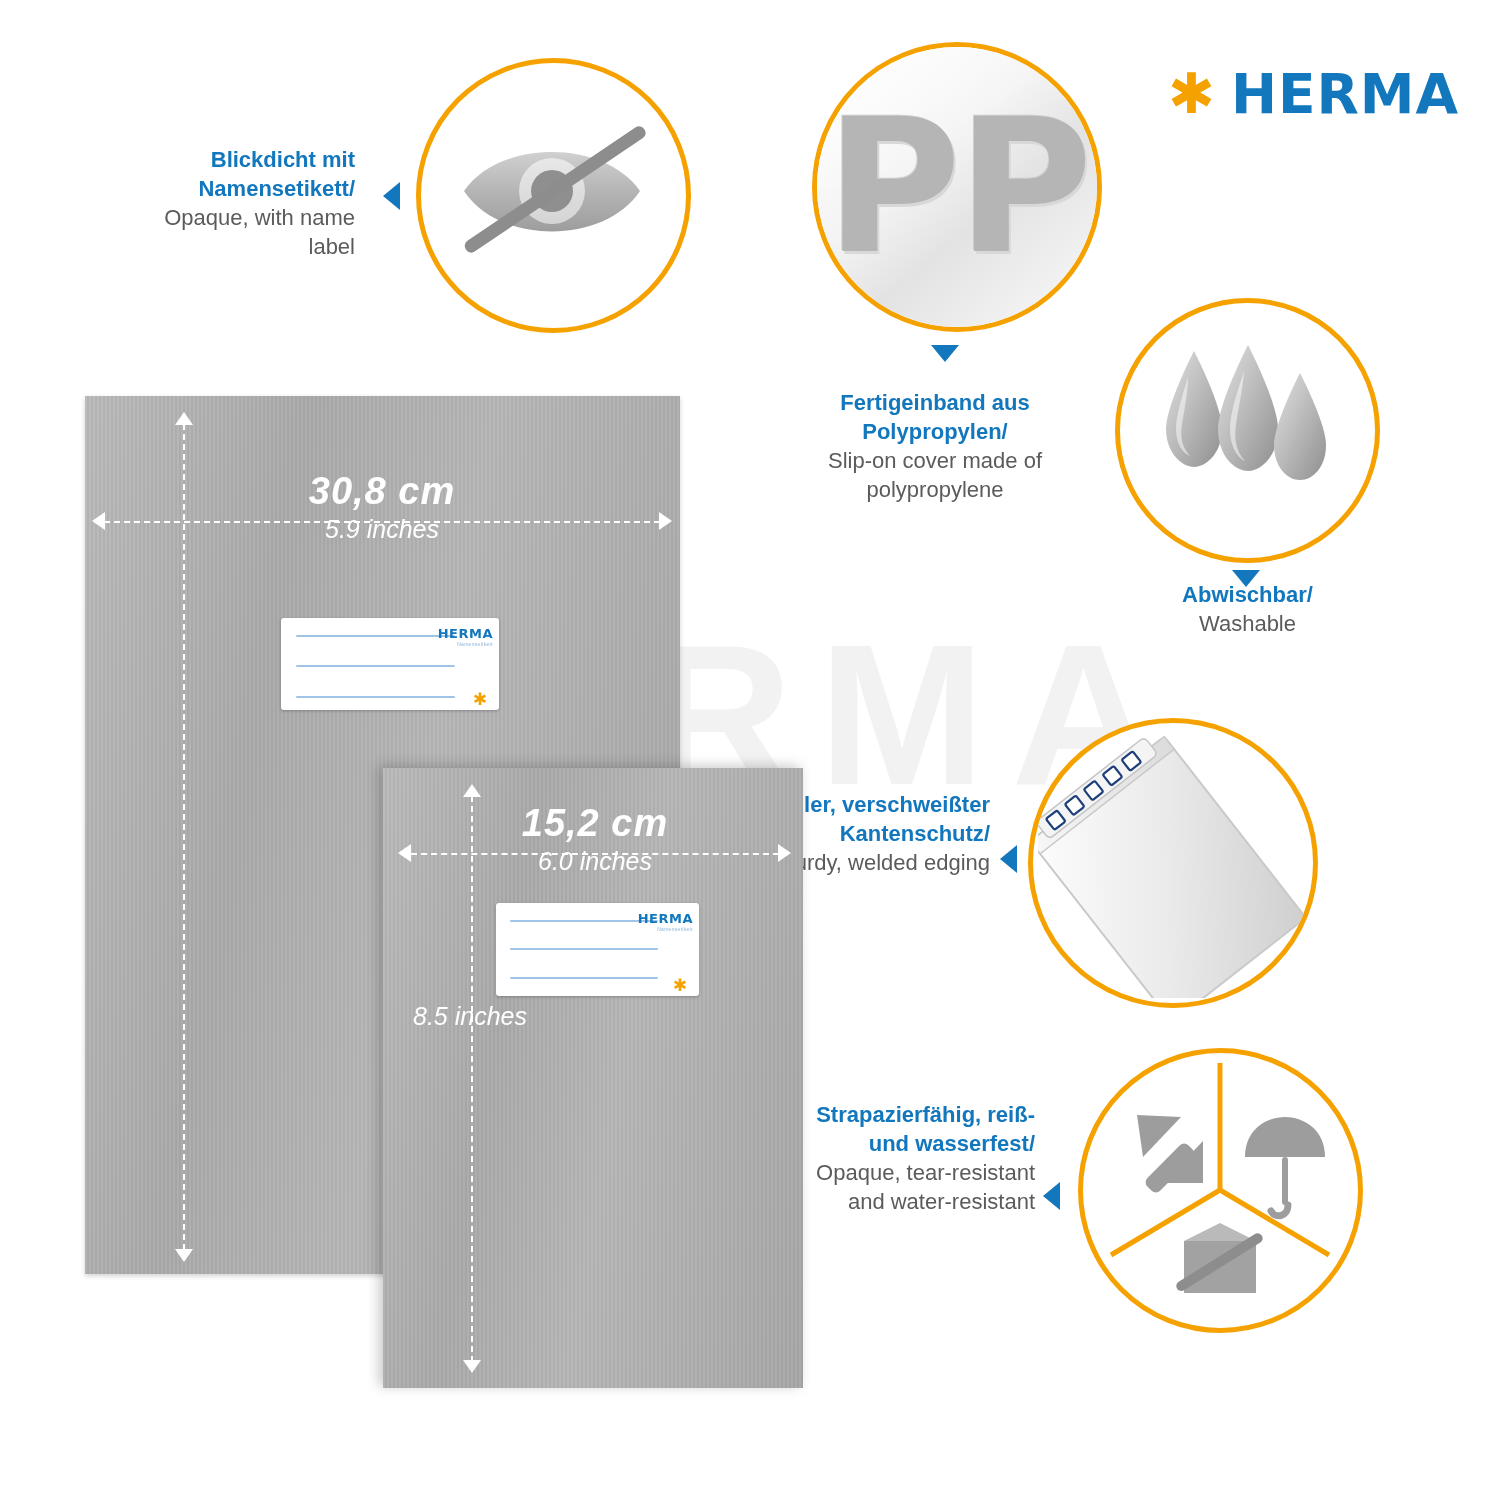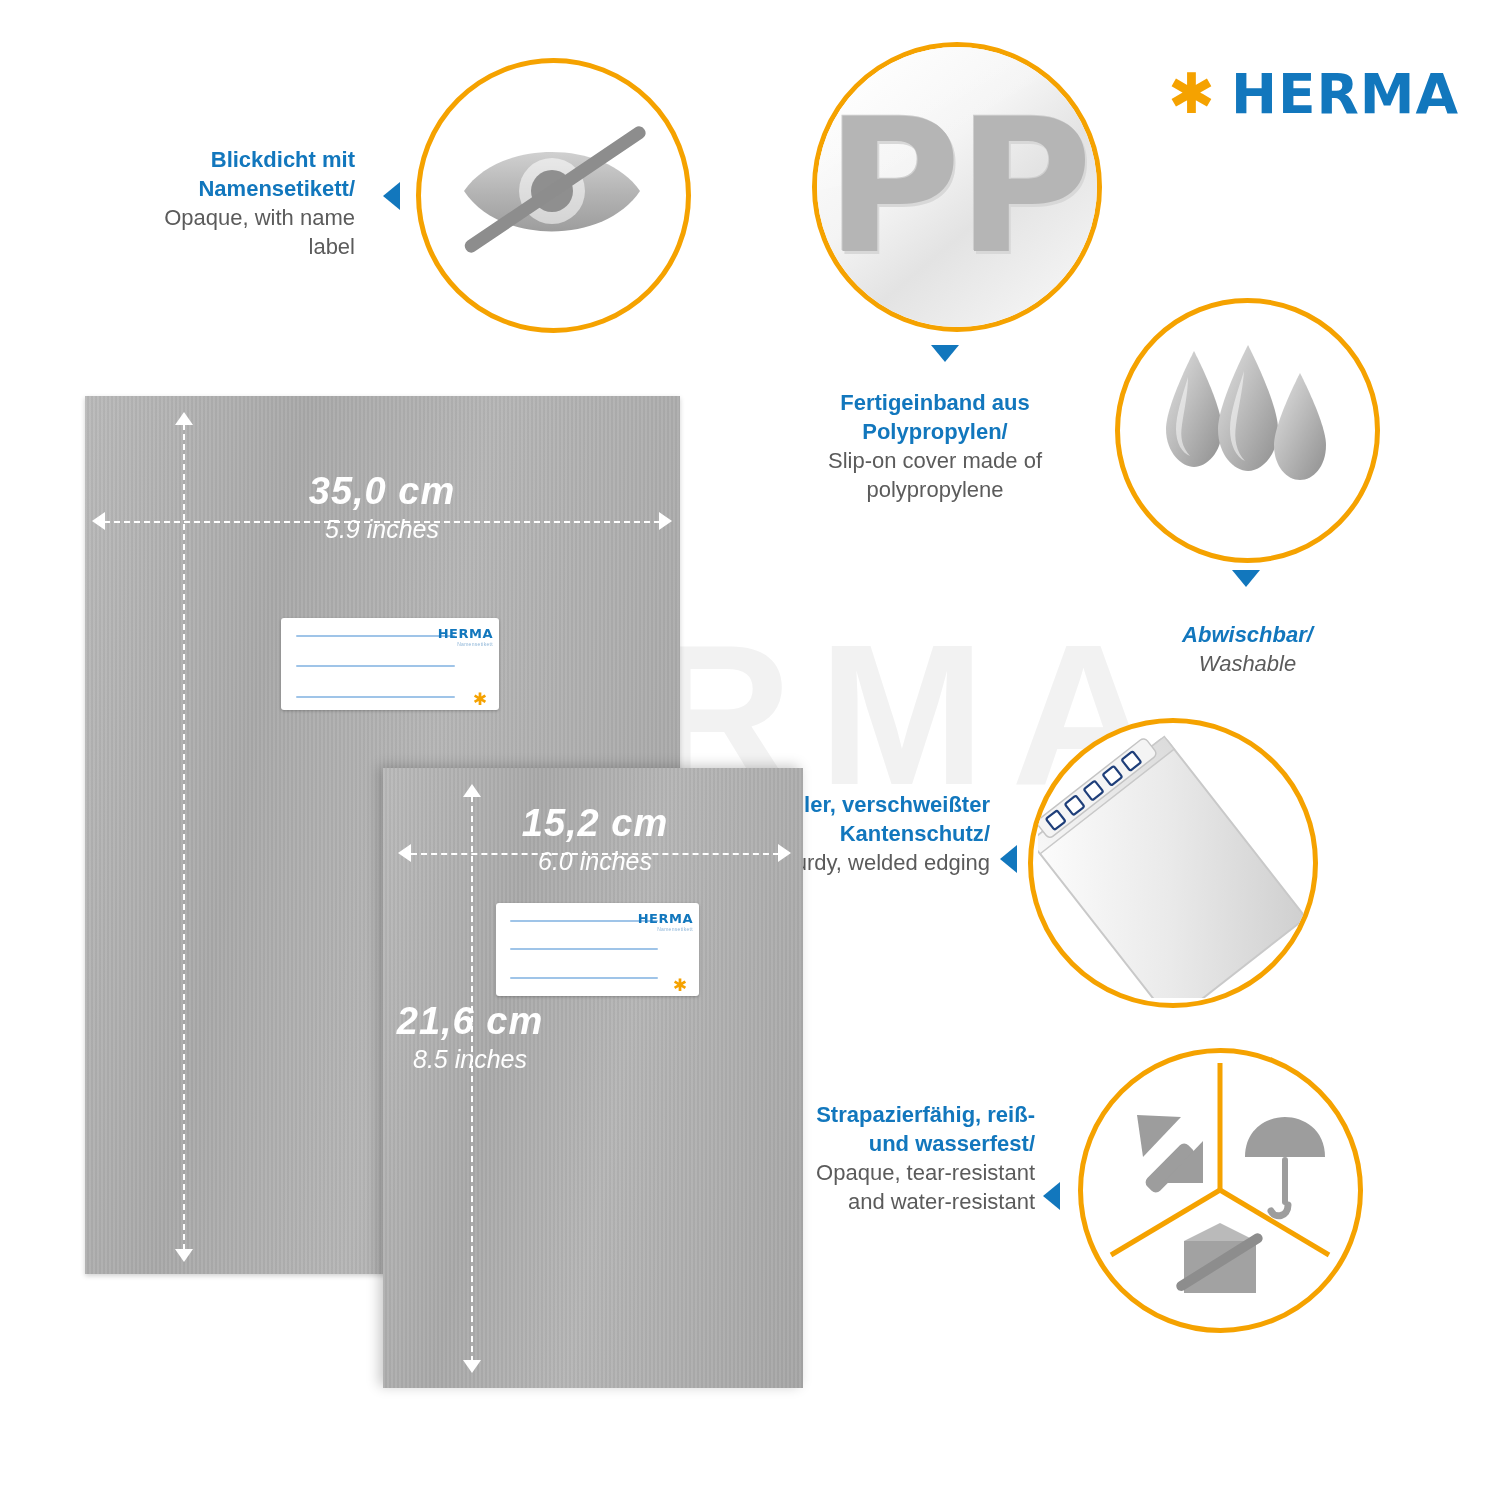--- a/index.html
+++ b/index.html
@@ -234,21 +234,21 @@
         </defs>
         <path d="M46 8 C46 8 18 62 18 86 C18 110 34 124 46 124 C58 124 74 110 74 86 C74 62 46 8 46 8 Z" fill="url(#gDrop)"></path>
         <path d="M100 2 C100 2 70 60 70 86 C70 112 86 128 100 128 C114 128 130 112 130 86 C130 60 100 2 100 2 Z" fill="url(#gDrop)"></path>
         <path d="M152 30 C152 30 126 80 126 102 C126 124 139 137 152 137 C165 137 178 124 178 102 C178 80 152 30 152 30 Z" fill="url(#gDrop)"></path>
         <path d="M40 34 C34 54 28 72 28 86 C28 100 34 110 42 113 C34 104 32 94 34 82 C36 68 40 50 40 34 Z" fill="#ffffff" opacity=".5"></path>
         <path d="M96 28 C89 50 82 70 82 86 C82 102 88 114 97 118 C88 108 86 96 88 82 C90 66 95 46 96 28 Z" fill="#ffffff" opacity=".5"></path>
       </svg>
     </div>
   </div>
   <div class="arrow arrow-down" style="left:1232px; top:570px;"></div>
-  <div class="callout" style="left:1100px; top:620px; width:295px; text-align:center;font-style:italic;">
+  <div class="callout" style="left:1100px; top:580px; width:295px; text-align:center;">
     <div class="txt">
       <b>Abwischbar</b><b>/</b><br>
       <span>Washable</span>
     </div>
   </div>
 
   <div class="circle" style="left:1028px; top:718px; width:290px; height:290px;">
     <div class="center-flex">
       <svg width="270" height="270" viewBox="0 0 270 270">
         <defs>
@@ -335,21 +335,21 @@
       <div class="h">HERMA</div>
       <div class="sub">Namensetikett</div>
     </div>
     <div class="star2">✱</div>
   </div>
 
   <div class="dim-h" style="left:104px; top:521px; width:556px;"></div>
   <div class="tip tip-l" style="left:92px; top:512px;"></div>
   <div class="tip tip-r" style="left:659px; top:512px;"></div>
   <div class="dimlabel" style="left:232px; top:470px; width:300px; background:transparent;">
-    <div class="cm">35,0 cm</div>
+    <div class="cm">30,8 cm</div>
     <div class="inch">5.9 inches</div>
   </div>
 
   <div class="dim-v" style="left:183px; top:424px; height:826px;"></div>
   <div class="tip tip-u" style="left:175px; top:412px;"></div>
   <div class="tip tip-d" style="left:175px; top:1249px;"></div>
 
   <div class="book small" style="left:383px; top:768px; width:420px; height:620px;">
   </div>
 
@@ -371,17 +371,16 @@
   <div class="tip tip-r" style="left:778px; top:844px;"></div>
   <div class="dimlabel" style="left:445px; top:802px; width:300px;">
     <div class="cm">15,2 cm</div>
     <div class="inch">6.0 inches</div>
   </div>
 
   <div class="dim-v" style="left:471px; top:796px; height:566px;"></div>
   <div class="tip tip-u" style="left:463px; top:784px;"></div>
   <div class="tip tip-d" style="left:463px; top:1360px;"></div>
   <div class="dimlabel" style="left:335px; top:1000px; width:270px; text-align:center;">
-    <div class="cm">21,6 cm</div>
     <div class="inch">8.5 inches</div>
   </div>
 
 </div>
 
 </body></html>

